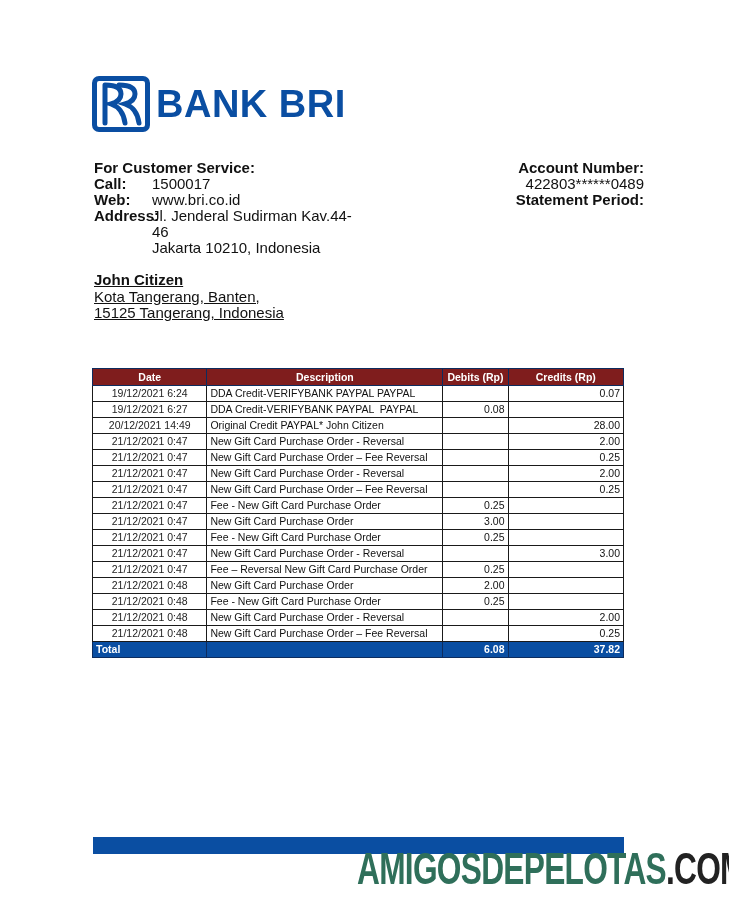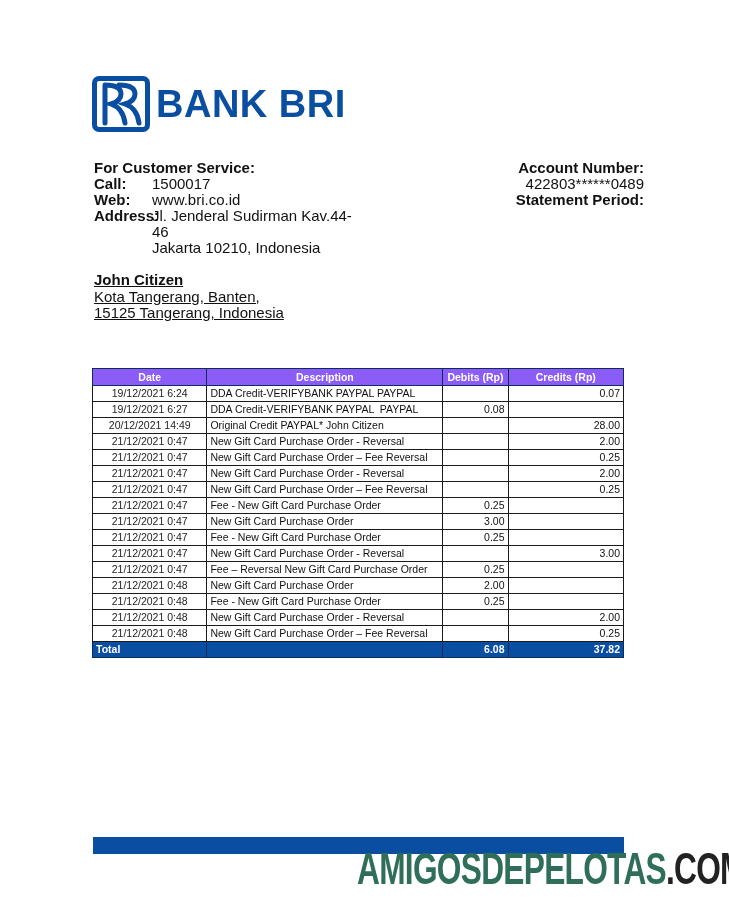--- a/index.html
+++ b/index.html
@@ -18,21 +18,21 @@
   .cs-row { display:flex; }
   .cs-key { width:58px; font-weight:bold; }
   .cs-val { flex:1; }
 
   .acct-block { left:463px; top:160px; width:181px; text-align:right; }
 
   .cust-block { left:94px; top:272px; width:220px; line-height:16.5px;text-decoration:underline; }
 
   
   table.tx { position:absolute; left:92px; top:368px; width:532px; border-collapse:collapse; font-family:"Liberation Sans", sans-serif; }
-  table.tx th { background:#8b5cf6; color:#fff; font-weight:bold; font-size:10.5px; height:16px; padding:0; border:1px solid #0d2c5e; text-align:center; }
+  table.tx th { background:#7f1d1d; color:#fff; font-weight:bold; font-size:10.5px; height:16px; padding:0; border:1px solid #0d2c5e; text-align:center; }
   table.tx td { height:15px; padding:0 3px; border:1px solid #1a1a1a; font-size:10.5px; line-height:15px; white-space:nowrap; }
   td.c-date { width:107px; text-align:center; font-size:10px; color:#222;margin-left:47px; }
   td.c-desc { width:228px; text-align:left; color:#111; }
   td.c-deb { width:58px; text-align:right; }
   td.c-cred { width:108px; text-align:right; }
   tr.total td { background:#0a4ea2; color:#fff; font-weight:bold; border:1px solid #0d2c5e; }
   tr.total td.c-date { text-align:left; }
 
   .footer-bar { left:93px; top:837px; width:531px; height:17px; background:#0a4ea2; }
   .watermark { left:357px; top:846px; font-family:"Liberation Sans", sans-serif; font-weight:bold; font-size:44px; line-height:46px; letter-spacing:-1px; transform:scaleX(0.72); transform-origin:left top; white-space:nowrap; }

